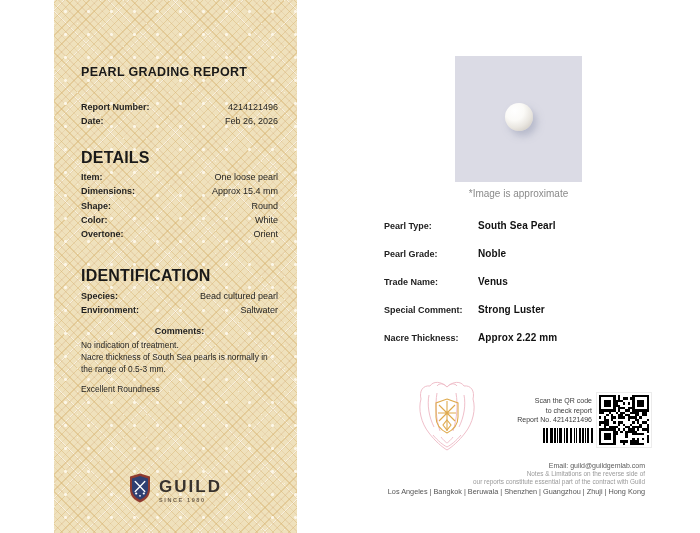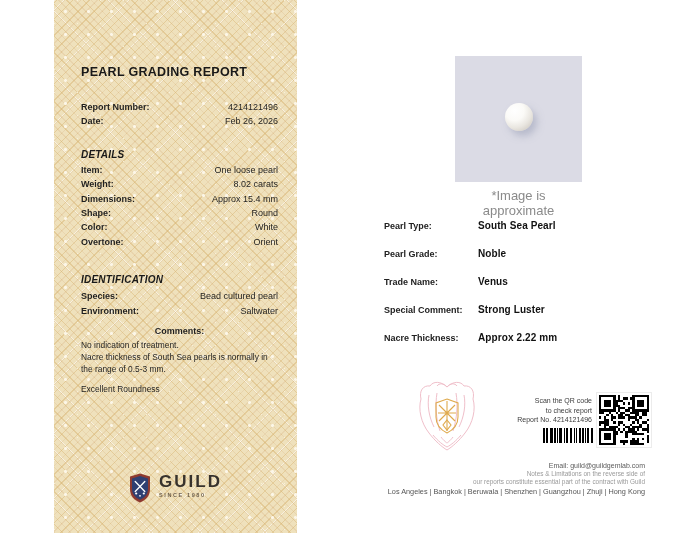--- a/index.html
+++ b/index.html
@@ -19,37 +19,37 @@
       repeating-linear-gradient(45deg, rgba(255,255,255,.55) 0 1.2px, rgba(255,255,255,0) 1.2px 11.5px),
       repeating-linear-gradient(-45deg, rgba(255,255,255,.55) 0 1.2px, rgba(255,255,255,0) 1.2px 11.5px);
     background-size:23px 23px,23px 23px,auto,auto,auto,auto;
     padding:0 19px 0 27px;
   }
   .cert-title{margin-top:65px;font-size:12.5px;font-weight:bold;letter-spacing:.3px;color:#191919;}
   .kv{display:flex;justify-content:space-between;align-items:baseline;line-height:14.4px;}
   .kv .k{font-weight:bold;font-size:9px;}
   .kv .v{font-size:9px;text-align:right;}
   .head-rows{margin-top:21px;}
-  .section-h{font-size:10px;font-weight:bold;letter-spacing:.2px;color:#191919;font-style:italic;}
+  .section-h{font-size:16px;font-weight:bold;letter-spacing:.2px;color:#191919;}
   .sec-details{margin-top:20px;margin-bottom:3px;}
   .sec-ident{margin-top:25px;margin-bottom:4px;}
   .comments-label{margin-top:7px;font-size:9px;font-weight:bold;line-height:13px;text-align:center;}
   .comments-text{font-size:8.4px;line-height:12px;white-space:pre-line;margin-top:1px;}
   .footnote{margin-top:9px;font-size:8.4px;}
-  .logo{position:absolute;left:0;right:0;bottom:26px;display:flex;justify-content:center;gap:8px;margin-top:16px;}
+  .logo{position:absolute;left:0;right:0;bottom:26px;display:flex;justify-content:center;align-items:center;gap:8px;margin-top:16px;}
   .logo-text .name{font-size:17px;font-weight:bold;letter-spacing:2px;color:#37322d;line-height:17px;}
   .logo-text .tagline{font-size:5.5px;letter-spacing:1.6px;color:#6d5f4c;margin-top:2px;font-weight:bold;}
   
   .photo{position:absolute;left:455px;top:56px;width:127px;height:126px;background:var(--photo-bg,#dbdbe5);}
   .pearl{
     position:absolute;left:50px;top:47px;width:28px;height:28px;border-radius:50%;
     background:radial-gradient(circle at 34% 28%, #ffffff 0%, #fbfaf7 35%, #e9e6e0 62%, #cfcac2 88%, #c4bfb7 100%);
     box-shadow:4px 5px 7px rgba(150,155,180,.5);
   }
-  .photo-caption{position:absolute;left:455px;top:188px;width:127px;text-align:center;font-size:13px;color:#8a8a8a;}
+  .photo-caption{position:absolute;left:455px;top:188px;width:127px;text-align:center;font-size:10px;color:#8a8a8a;}
   .attr-row{position:absolute;left:384px;width:300px;display:flex;align-items:baseline;}
   .attr-row .k{width:94px;font-size:9px;font-weight:bold;color:#222;}
   .attr-row .v{font-size:10px;font-weight:bold;color:#111;letter-spacing:.1px;}
   
   .watermark{position:absolute;left:417px;top:379px;width:60px;height:74px;}
   .scan-text{position:absolute;left:452px;top:396px;width:140px;text-align:right;font-size:7px;line-height:9.6px;color:#3c3c3c;}
   .barcode{position:absolute;left:543px;top:428px;width:50px;height:15px;background:#fff;display:flex;align-items:stretch;}
   .barcode span{display:block;height:100%;}
   .qr{position:absolute;left:596px;top:392px;width:56px;height:56px;background:#fff;border:1px solid #ececec;box-sizing:border-box;padding:2px;}
   .qr svg{display:block;width:100%;height:100%;}
@@ -75,24 +75,20 @@
         <span class="k">Date:</span>
         <span class="v">Feb 26, 2026</span>
       </div>
     </div>
 
     <div class="section-h sec-details">DETAILS</div>
     <div>
       <div class="kv">
         <span class="k">Item:</span>
         <span class="v">One loose pearl</span>
-      </div>
-      <div class="kv">
-        <span class="k">Weight:</span>
-        <span class="v">8.02 carats</span>
       </div>
       <div class="kv">
         <span class="k">Dimensions:</span>
         <span class="v">Approx 15.4 mm</span>
       </div>
       <div class="kv">
         <span class="k">Shape:</span>
         <span class="v">Round</span>
       </div>
       <div class="kv">

